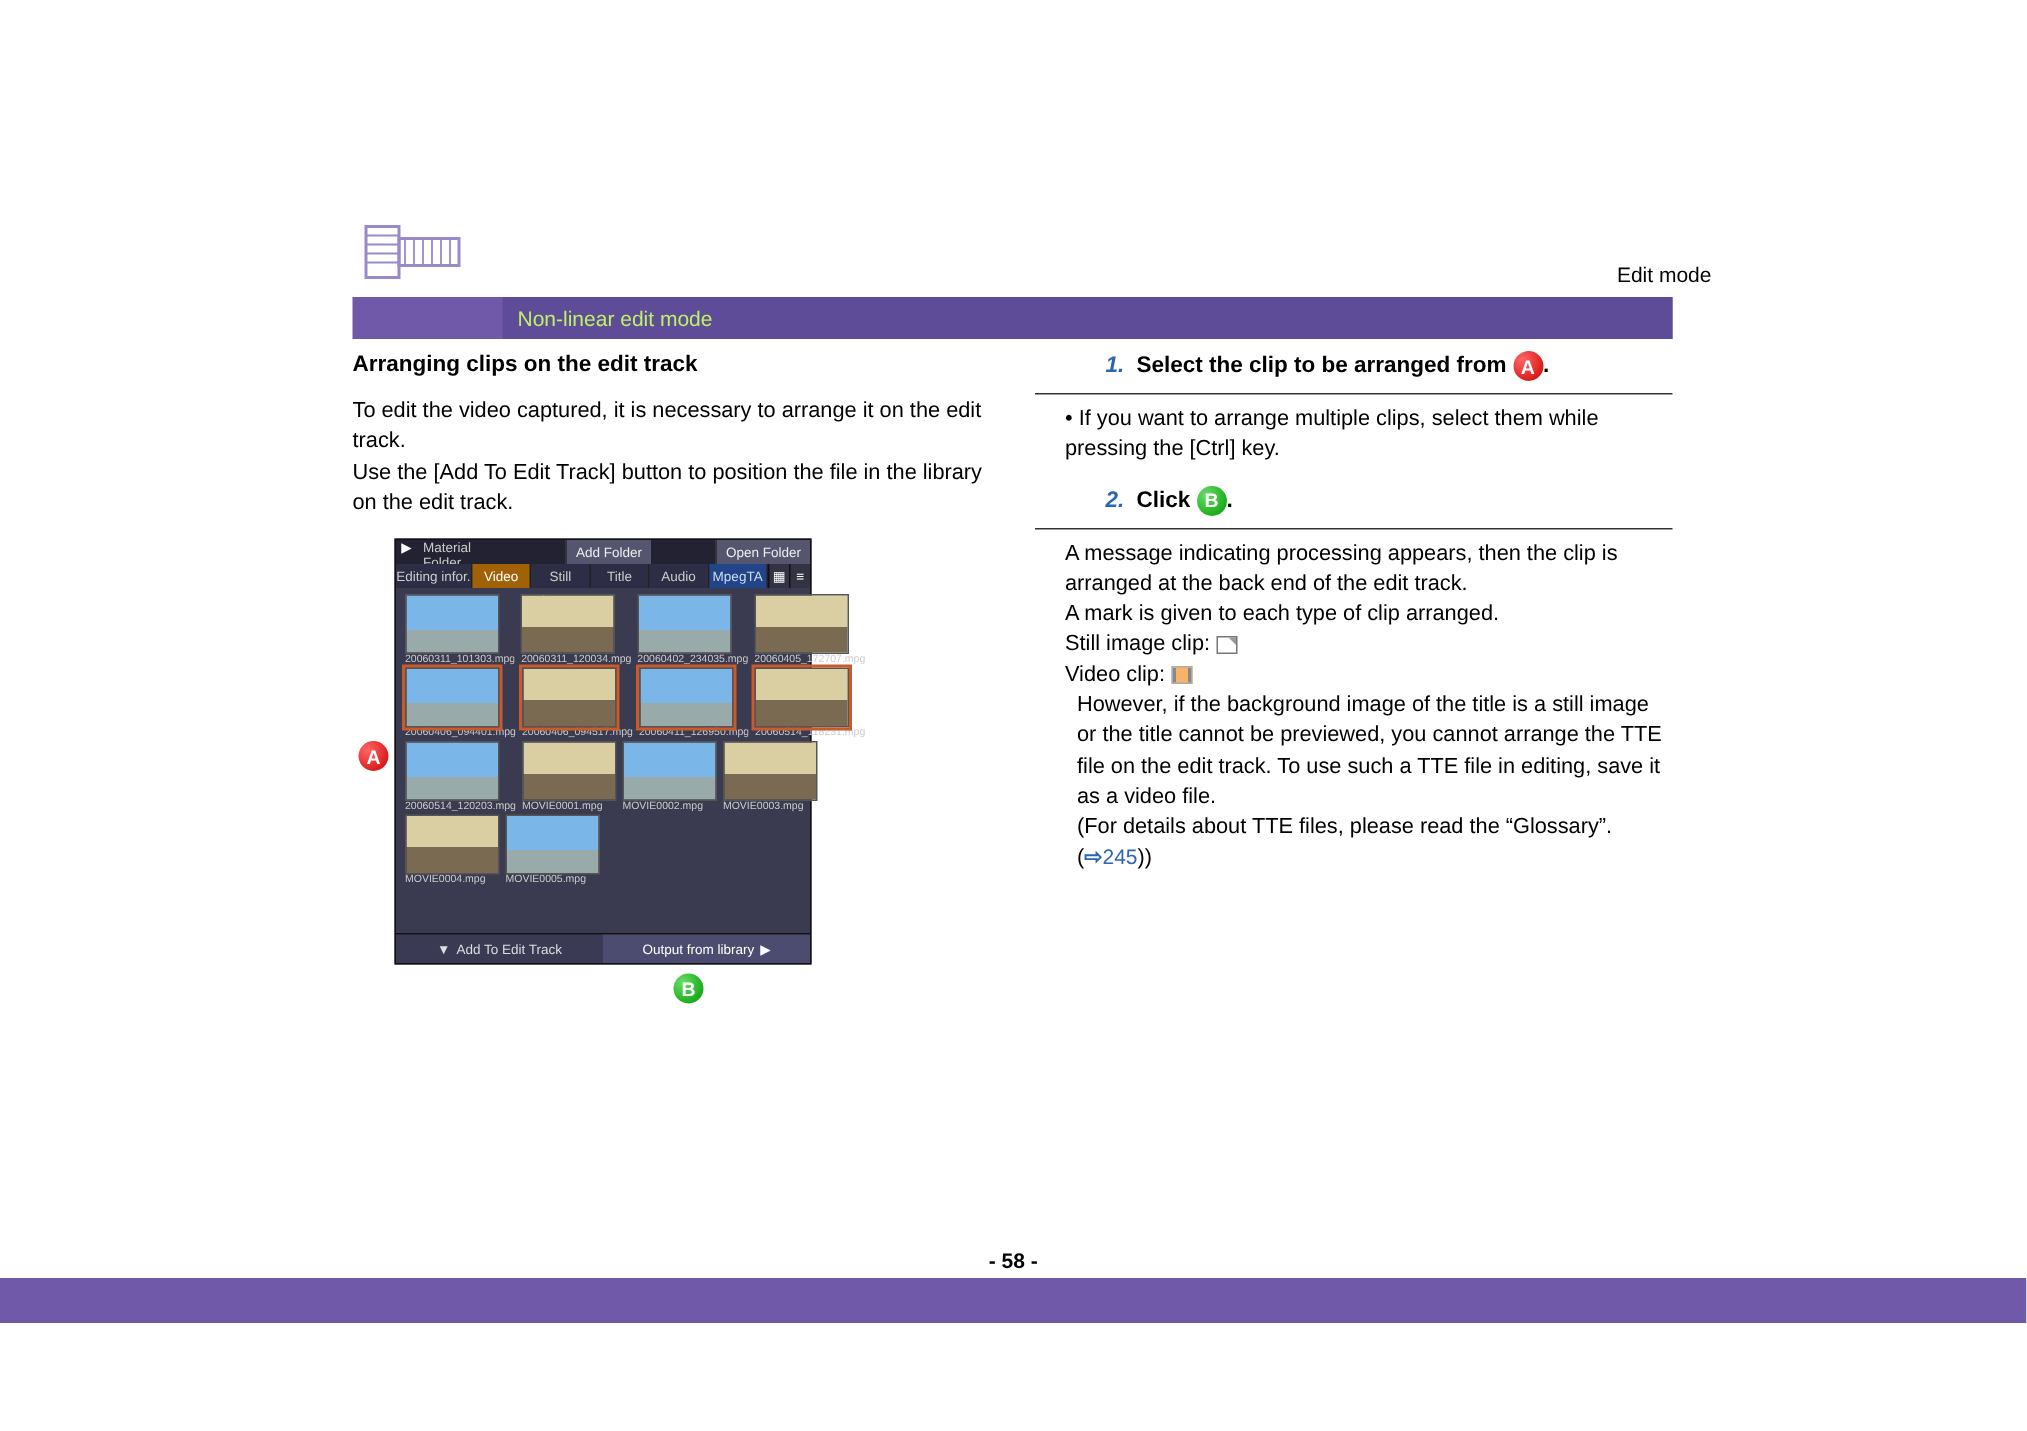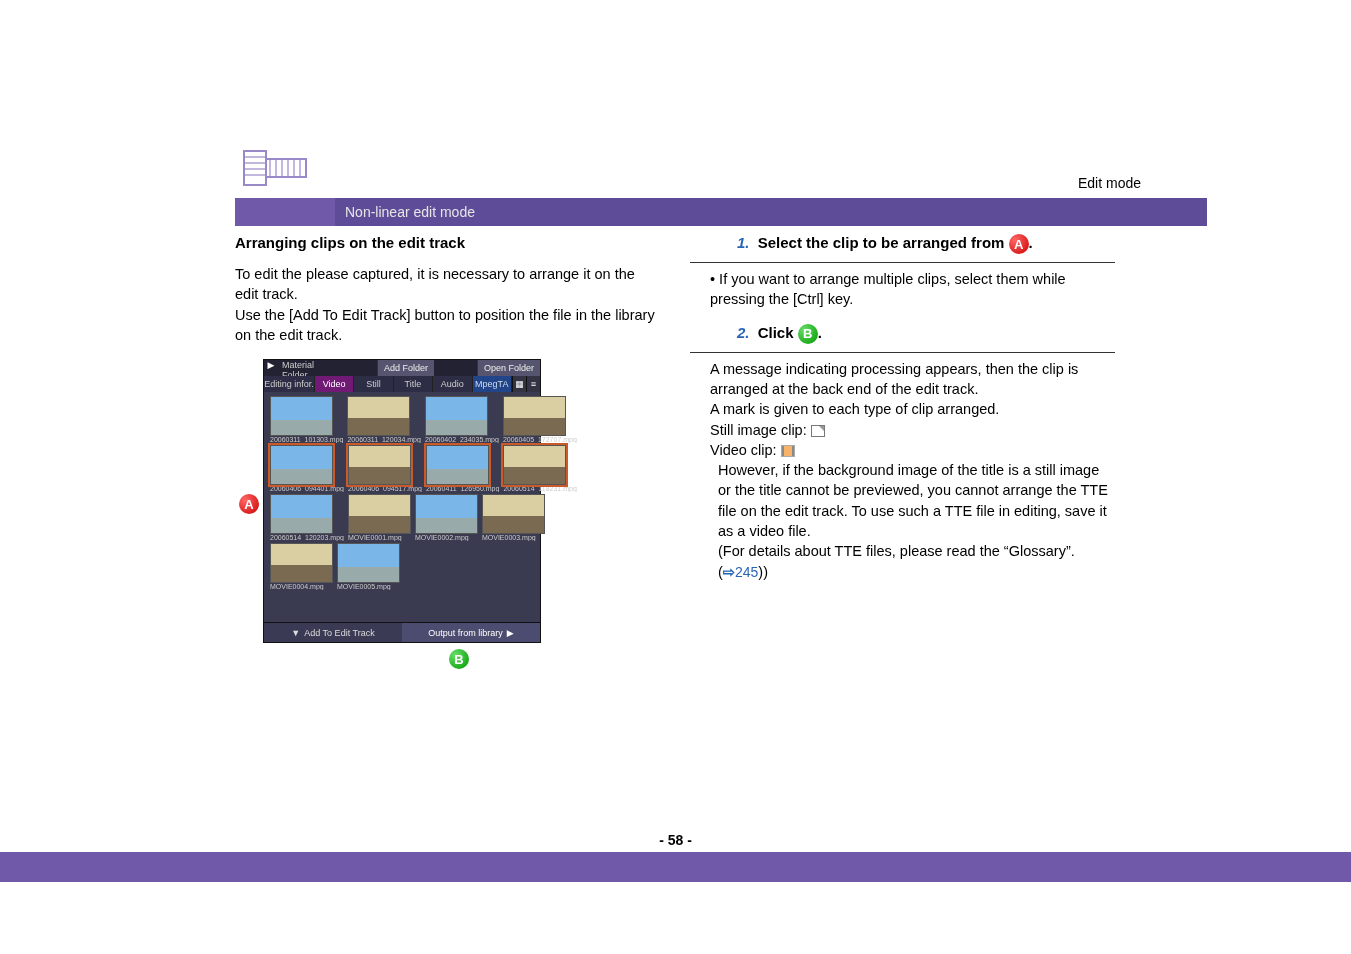--- a/index.html
+++ b/index.html
@@ -32,24 +32,24 @@
     width: 880px;
     height: 28px;
     background: #7159aa;
     display: flex;
     align-items: center;
   }
   .darker-band {
     position: absolute;
     left: 335px;
     top: 198px;
-    width: 872px;
+    width: 780px;
     height: 28px;
     background: #5f4c99;
-    color: #e5e5e5;
+    color: #bef264;
     display: flex;
     align-items: center;
     padding-left: 10px;
     font-size: 14px;
   }
   .content-area {
     position: absolute;
     top: 234px;
     left: 235px;
     width: 880px;
@@ -114,21 +114,21 @@
     background:#555570; color:#eee; padding:0 6px; border-left:1px solid #333;
     display:flex; align-items:center;margin-left:43px;
   }
   .panel-tabs {
     display:flex; height:16px; font-size:9px;
   }
   .panel-tabs .tab {
     flex:1; background:#2d2d45; color:#ccc; text-align:center; line-height:16px;
     border-right:1px solid #222;
   }
-  .panel-tabs .tab.active { background:#701a75; color:#fff; }
+  .panel-tabs .tab.active { background:#a16207; color:#fff; }
   .panel-tabs .tab.last { background:#224488; color:#cde; }
   .panel-tabs .mini { width:14px; flex:none; background:#334; color:#fff; text-align:center; line-height:16px; border-left:1px solid #111;}
   .thumb-area { padding: 4px 6px 2px 6px; }
   .thumb-row { display:flex; gap:4px; margin-bottom:2px; }
   .thumb {
     width: 63px; height: 40px;
     background: linear-gradient(#7ab6e8 60%, #9aa 60%);
     border: 1px solid #555;
   }
   .thumb.alt { background: linear-gradient(#d9cfa3 55%, #7a6a52 55%); }
@@ -185,21 +185,21 @@
 </div>
 
 <div class="top-right-label">Edit mode</div>
 
 <div class="purple-band"></div>
 <div class="darker-band">Non-linear edit mode</div>
 
 <div class="content-area">
   <div class="col-left">
     <div class="subheading">Arranging clips on the edit track</div>
-    <div class="para">To edit the please captured, it is necessary to arrange it on the edit track.</div>
+    <div class="para">To edit the video captured, it is necessary to arrange it on the edit track.</div>
     <div class="para">Use the [Add To Edit Track] button to position the file in the library on the edit track.</div>
 
     <div class="ui-shot">
       <div class="badge-col">
         <span class="badge">A</span>
       </div>
       <div style="position:relative;">
         <div class="panel">
           <div class="panel-top">
             <div class="collapse">▶</div>

